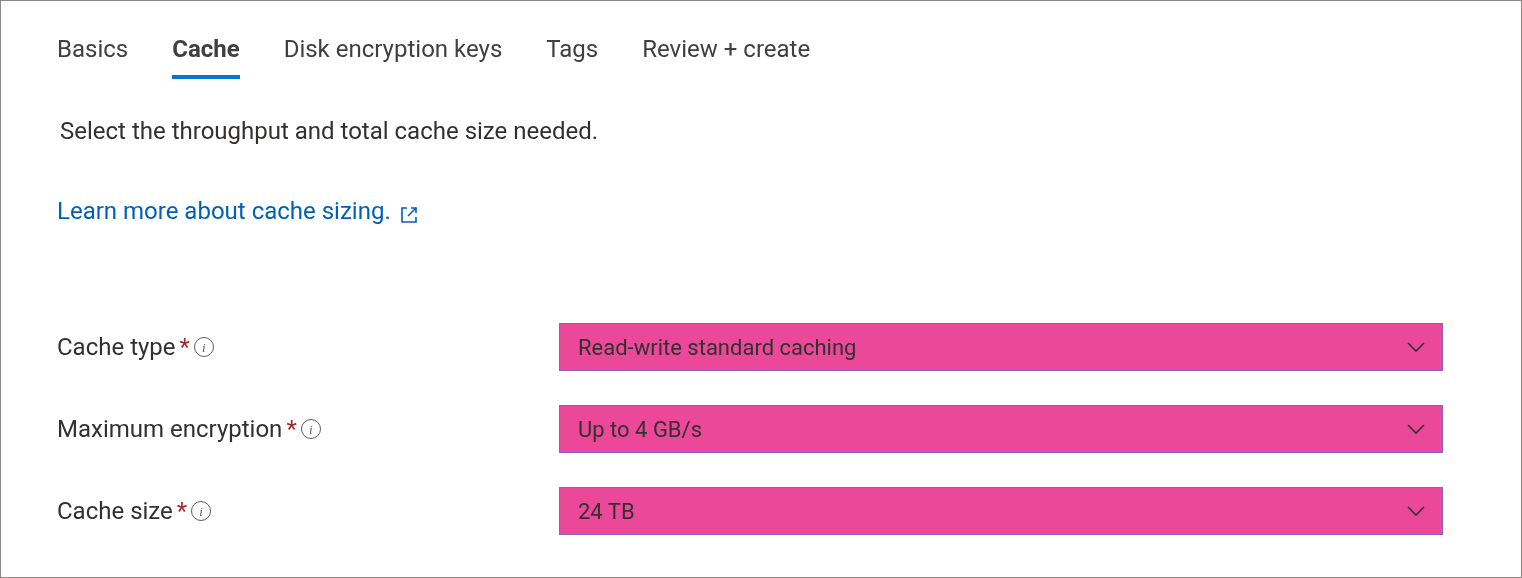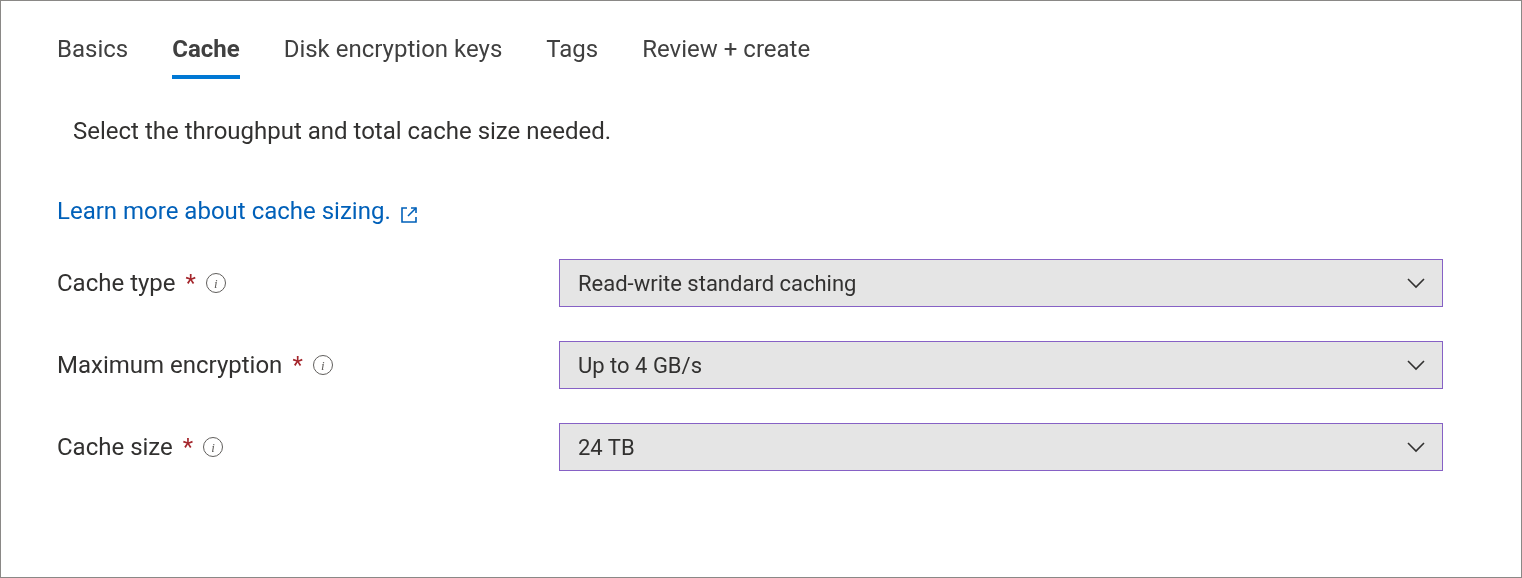--- a/index.html
+++ b/index.html
@@ -33,49 +33,49 @@
     font-weight: 400;
   }
   .tab.active {
     font-weight: 700;
     border-bottom-color: #0078d4;
   }
   .description {
     font-size: 24px;
     line-height: 32px;
     color: #323130;
-    margin: 0 0 48px 16px;
+    margin: 0 0 48px 3px;
   }
   .learn-link {
     font-size: 24px;
     line-height: 32px;
     color: #0060b9;
     text-decoration: none;
     display: inline-flex;
     align-items: center;
     gap: 8px;
-    margin-bottom: 32px;
+    margin-bottom: 96px;
     cursor: pointer;
   }
   .ext-icon {
     width: 20px;
     height: 20px;
     display: inline-block;
     position: relative;
   }
   .field-row {
     display: flex;
     align-items: center;
     margin-bottom: 34px;
   }
   .field-label-wrap {
     width: 502px;
     display: flex;
     align-items: center;
-    gap: 10px;
+    gap: 4px;
     font-size: 24px;
     color: #323130;
   }
   .required {
     color: #a4262c;
     font-size: 24px;
   }
   .info-icon {
     width: 20px;
     height: 20px;
@@ -89,21 +89,21 @@
     font-family: Georgia, serif;
     color: #605e5c;
     cursor: pointer;
     line-height: 1;
   }
   .select-box {
     flex: 1;
     max-width: 884px;
     height: 48px;
     border: 1px solid #8661c5;
-    background: #e5e5e5;
+    background: #ec4899;
     display: flex;
     align-items: center;
     justify-content: space-between;
     padding: 0 16px 0 18px;
     font-size: 22px;
     color: #323130;
     cursor: pointer;
   }
   .chevron {
     width: 20px;

